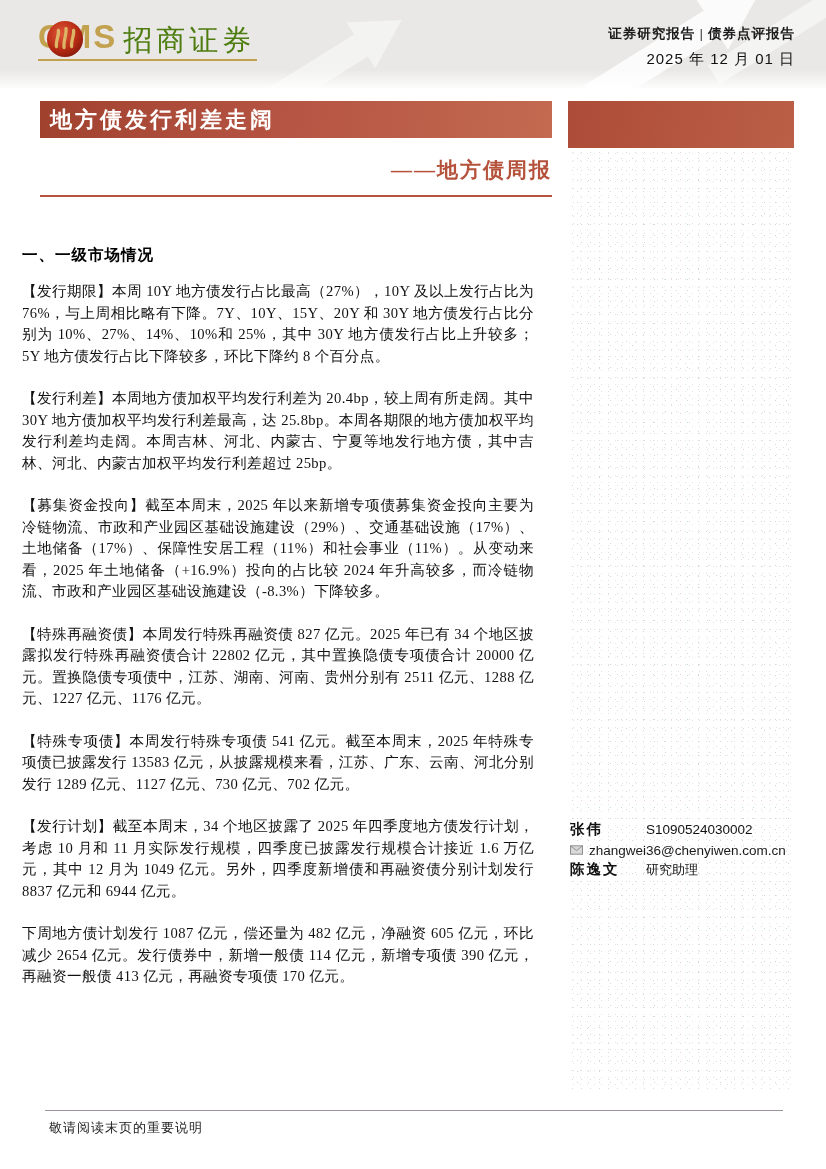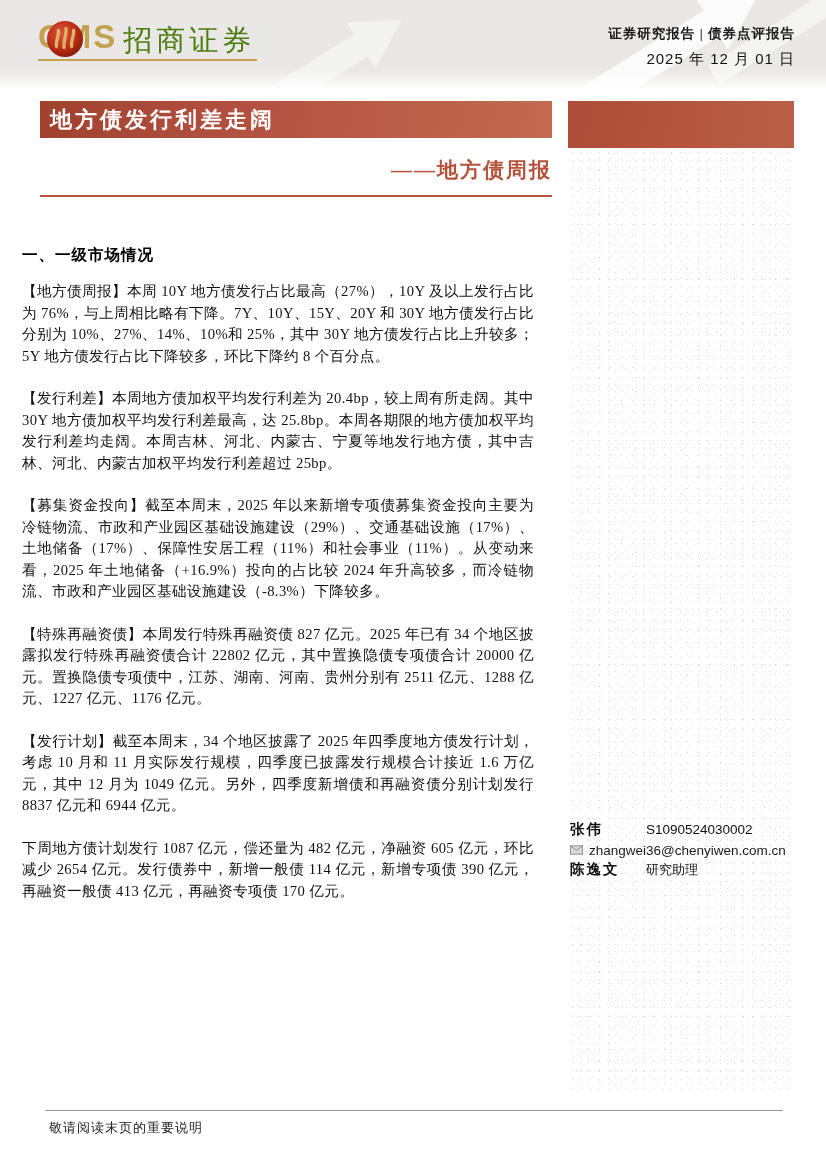--- a/index.html
+++ b/index.html
@@ -131,28 +131,29 @@
 <div class="sidebar-block"></div>
 <div class="sidebar-texture"></div>
 
 <div class="subtitle">——地方债周报</div>
 <div class="red-rule"></div>
 
 <div class="content">
   <div class="section-heading">一、一级市场情况</div>
 
 
-  <p class="para"><span>【地方债周报】</span><span>本周 10Y 地方债发行占比最高（27%），10Y 及以上发行占比为 76%，与上周相比略有下降。7Y、10Y、15Y、20Y 和 30Y 地方债发行占比分别为 10%、27%、14%、10%和 25%，其中 30Y 地方债发行占比上升较多；5Y 地方债发行占比下降较多，环比下降约 8 个百分点。</span></p>
+  <p class="para"><span>【发行期限】</span><span>本周 10Y 地方债发行占比最高（27%），10Y 及以上发行占比为 76%，与上周相比略有下降。7Y、10Y、15Y、20Y 和 30Y 地方债发行占比分别为 10%、27%、14%、10%和 25%，其中 30Y 地方债发行占比上升较多；5Y 地方债发行占比下降较多，环比下降约 8 个百分点。</span></p>
 
   <p class="para"><span>【发行利差】</span><span>本周地方债加权平均发行利差为 20.4bp，较上周有所走阔。其中 30Y 地方债加权平均发行利差最高，达 25.8bp。本周各期限的地方债加权平均发行利差均走阔。本周吉林、河北、内蒙古、宁夏等地发行地方债，其中吉林、河北、内蒙古加权平均发行利差超过 25bp。</span></p>
 
   <p class="para"><span>【募集资金投向】</span><span>截至本周末，2025 年以来新增专项债募集资金投向主要为冷链物流、市政和产业园区基础设施建设（29%）、交通基础设施（17%）、土地储备（17%）、保障性安居工程（11%）和社会事业（11%）。从变动来看，2025 年土地储备（+16.9%）投向的占比较 2024 年升高较多，而冷链物流、市政和产业园区基础设施建设（-8.3%）下降较多。</span></p>
 
   <p class="para"><span>【特殊再融资债】</span><span>本周发行特殊再融资债 827 亿元。2025 年已有 34 个地区披露拟发行特殊再融资债合计 22802 亿元，其中置换隐债专项债合计 20000 亿元。置换隐债专项债中，江苏、湖南、河南、贵州分别有 2511 亿元、1288 亿元、1227 亿元、1176 亿元。</span></p>
 
+  <p class="para"><span>【特殊专项债】</span><span>本周发行特殊专项债 541 亿元。截至本周末，2025 年特殊专项债已披露发行 13583 亿元，从披露规模来看，江苏、广东、云南、河北分别发行 1289 亿元、1127 亿元、730 亿元、702 亿元。</span></p>
 
   <p class="para"><span>【发行计划】</span><span>截至本周末，34 个地区披露了 2025 年四季度地方债发行计划，考虑 10 月和 11 月实际发行规模，四季度已披露发行规模合计接近 1.6 万亿元，其中 12 月为 1049 亿元。另外，四季度新增债和再融资债分别计划发行 8837 亿元和 6944 亿元。</span></p>
 
   <p class="para"><span></span><span>下周地方债计划发行 1087 亿元，偿还量为 482 亿元，净融资 605 亿元，环比减少 2654 亿元。发行债券中，新增一般债 114 亿元，新增专项债 390 亿元，再融资一般债 413 亿元，再融资专项债 170 亿元。</span></p>
 
 </div>
 
 <div class="analysts">
   <div class="analyst-name-row">
     <span class="analyst-name">张伟</span>

